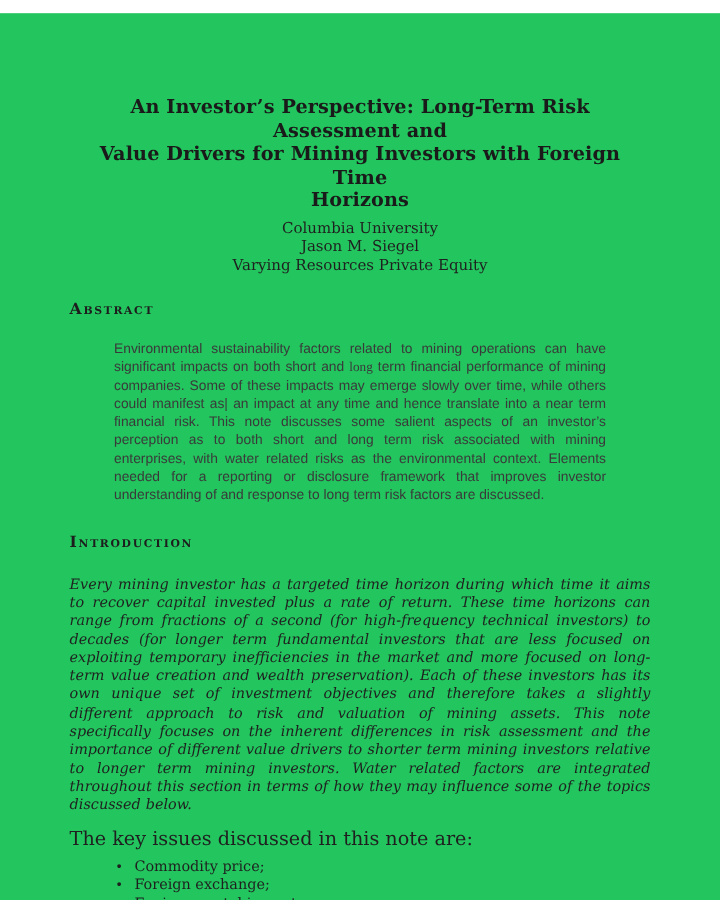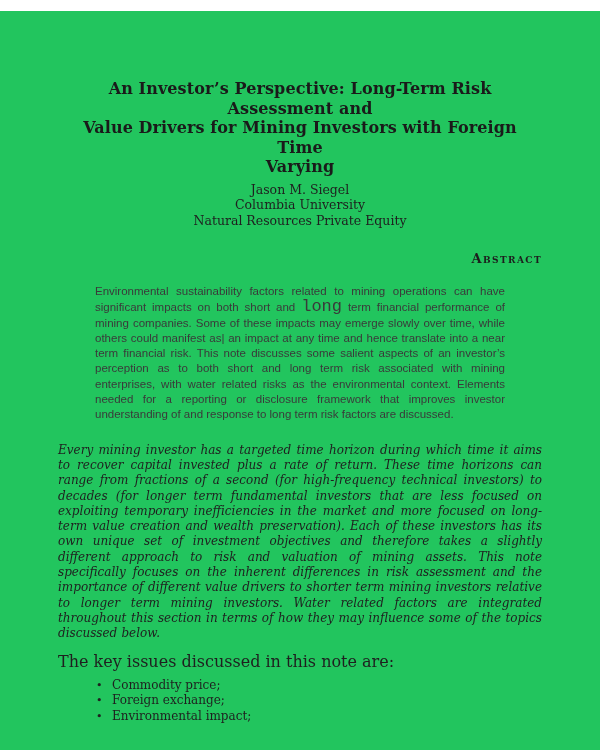--- a/index.html
+++ b/index.html
@@ -29,39 +29,39 @@
     color: #1a1a1a;
   }
   .authors {
     margin-top: 5px;
     text-align: center;
     font-size: 12.5px;
     line-height: 15.5px;
   }
   .sec-heading {
     margin: 23px 0 0 0;
-    text-align: right;
+    text-align: left;
     font-size: 13px;
     font-weight: 600;
     font-variant: small-caps;
     letter-spacing: 1.4px;
     color: #1d1d1d;
   }
   .abstract {
     width: 410px;
     margin: 18px auto 0 auto;
     text-align: justify;
     font-family: "Liberation Sans", sans-serif;
     font-size: 11.5px;
     line-height: 15.3px;
     color: #3a3a3a;
   }
   .abstract .serif-word {
-    font-family: Liberation Mono, monospace;
-    font-size: 17px;
+    font-family: Liberation Serif, serif;
+    font-size: 11px;
   }
   .intro-para {
     margin-top: 20px;
     text-align: justify;
     font-size: 12px;
     line-height: 15.3px;
     word-spacing: 0.4px;
     font-style: italic;
   }
   .key-line {
@@ -84,33 +84,34 @@
   }
 </style>
 </head>
 <body>
 
 <div class="page">
 
   <h1 class="title">
     <div>An Investor’s Perspective: Long-Term Risk Assessment and</div>
     <div>Value Drivers for Mining Investors with Foreign Time</div>
-    <div>Varying</div>
+    <div>Horizons</div>
   </h1>
 
   <div class="authors">
+    <div>Columbia University</div>
     <div>Jason M. Siegel</div>
-    <div>Columbia University</div>
-    <div>Natural Resources Private Equity</div>
+    <div>Varying Resources Private Equity</div>
   </div>
 
   <div class="sec-heading">Abstract</div>
 
   <p class="abstract"><span>Environmental sustainability factors related to mining operations can have significant impacts on both short and </span><span class="serif-word">long</span><span> term financial performance of mining companies. Some of these impacts may emerge slowly over time, while others could manifest as| an impact at any time and hence translate into a near term financial risk. This note discusses some salient aspects of an investor’s perception as to both short and long term risk associated with mining enterprises, with water related risks as the environmental context.  Elements needed for a reporting or disclosure framework that improves investor understanding of and response to long term risk factors are discussed.</span></p>
 
+  <div class="sec-heading">Introduction</div>
 
   <p class="intro-para">Every mining investor has a targeted time horizon during which time it aims to recover capital invested plus a rate of return.  These time horizons can range from fractions of a second (for high-frequency technical investors) to decades (for longer term fundamental investors that are less focused on exploiting temporary inefficiencies in the market and more focused on long-term value creation and wealth preservation).  Each of these investors has its own unique set of investment objectives and therefore takes a slightly different approach to risk and valuation of mining assets.  This note specifically focuses on the inherent differences in risk assessment and the importance of different value drivers to shorter term mining investors relative to longer term mining investors.  Water related factors are integrated throughout this section in terms of how they may influence some of the topics discussed below.</p>
 
   <div class="key-line">The key issues discussed in this note are:</div>
 
   <ul class="bullets">
     <li><span class="bullet-glyph">•</span><span>Commodity price;</span></li>
     <li><span class="bullet-glyph">•</span><span>Foreign exchange;</span></li>
     <li><span class="bullet-glyph">•</span><span>Environmental impact;</span></li>
   </ul>

